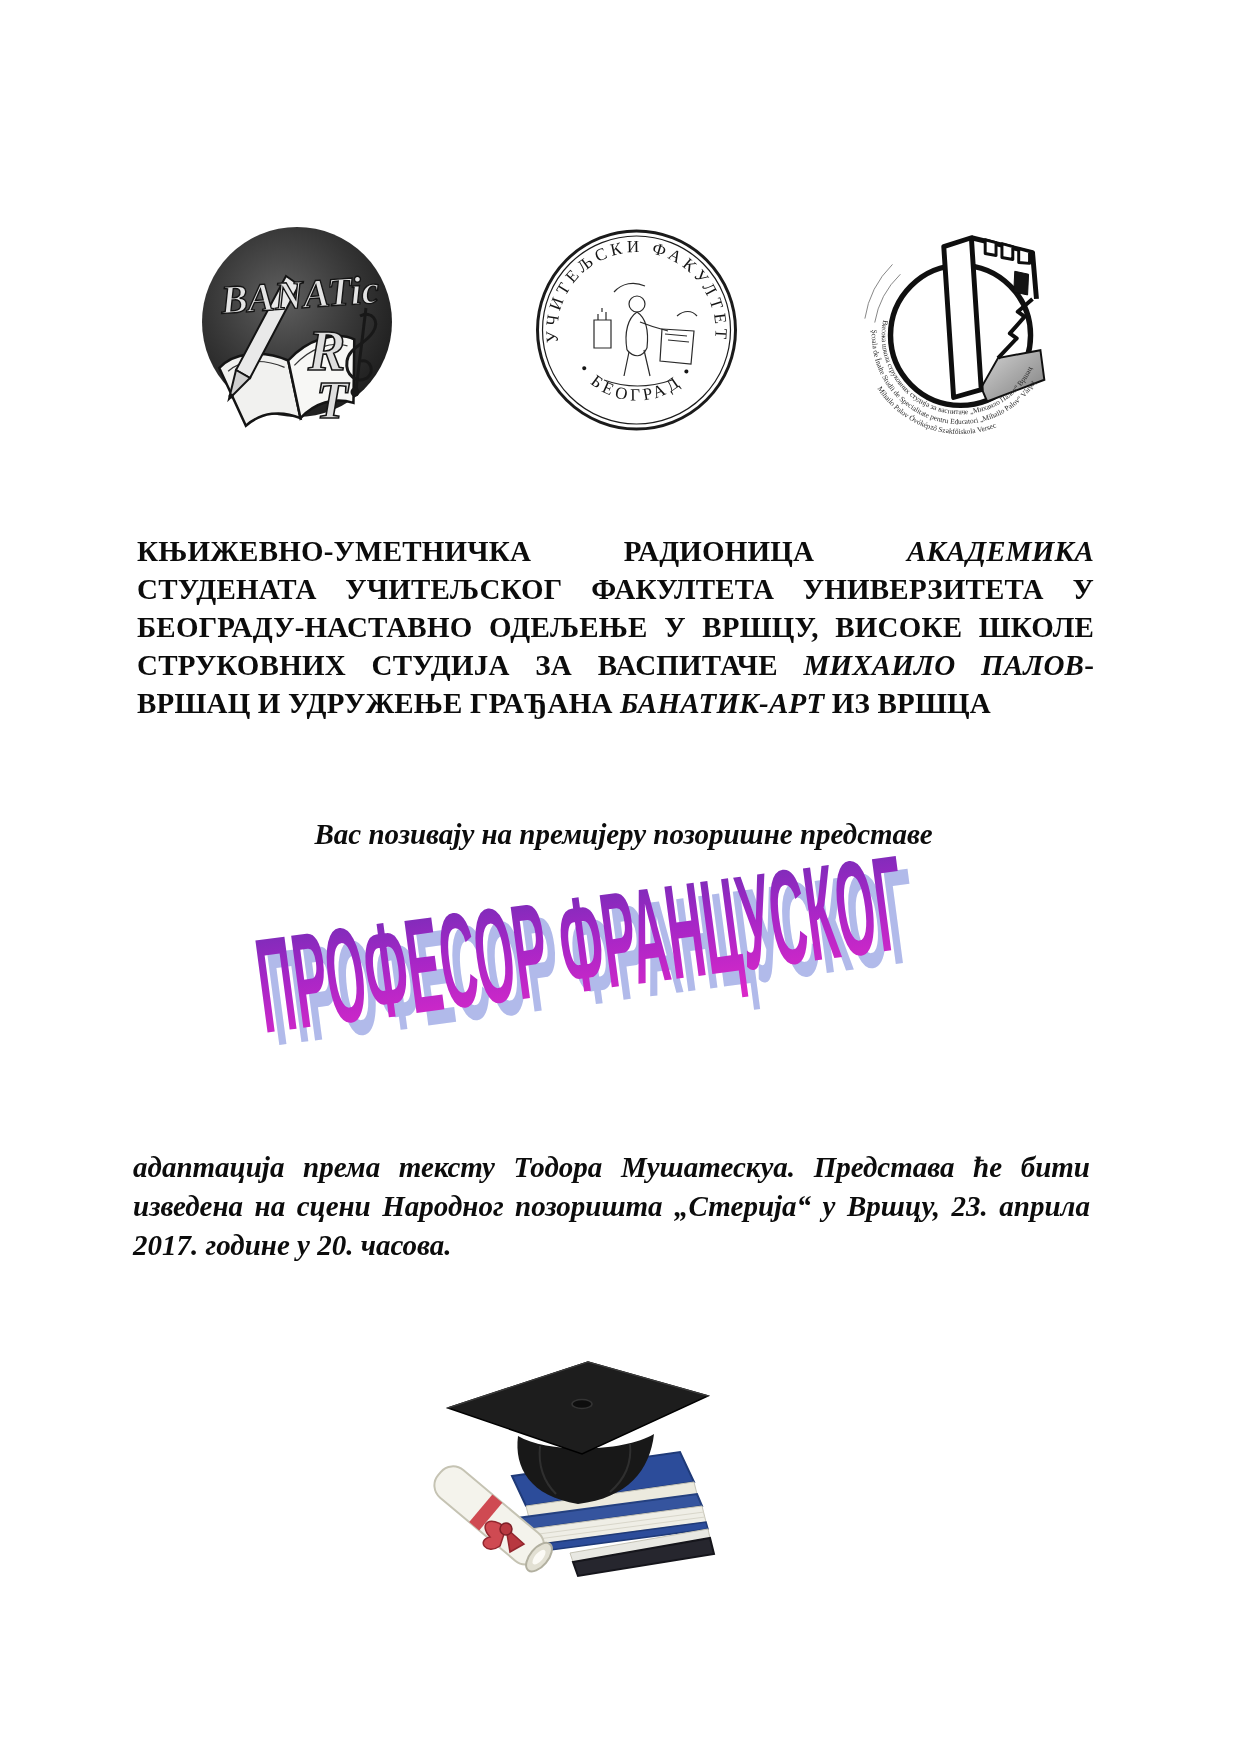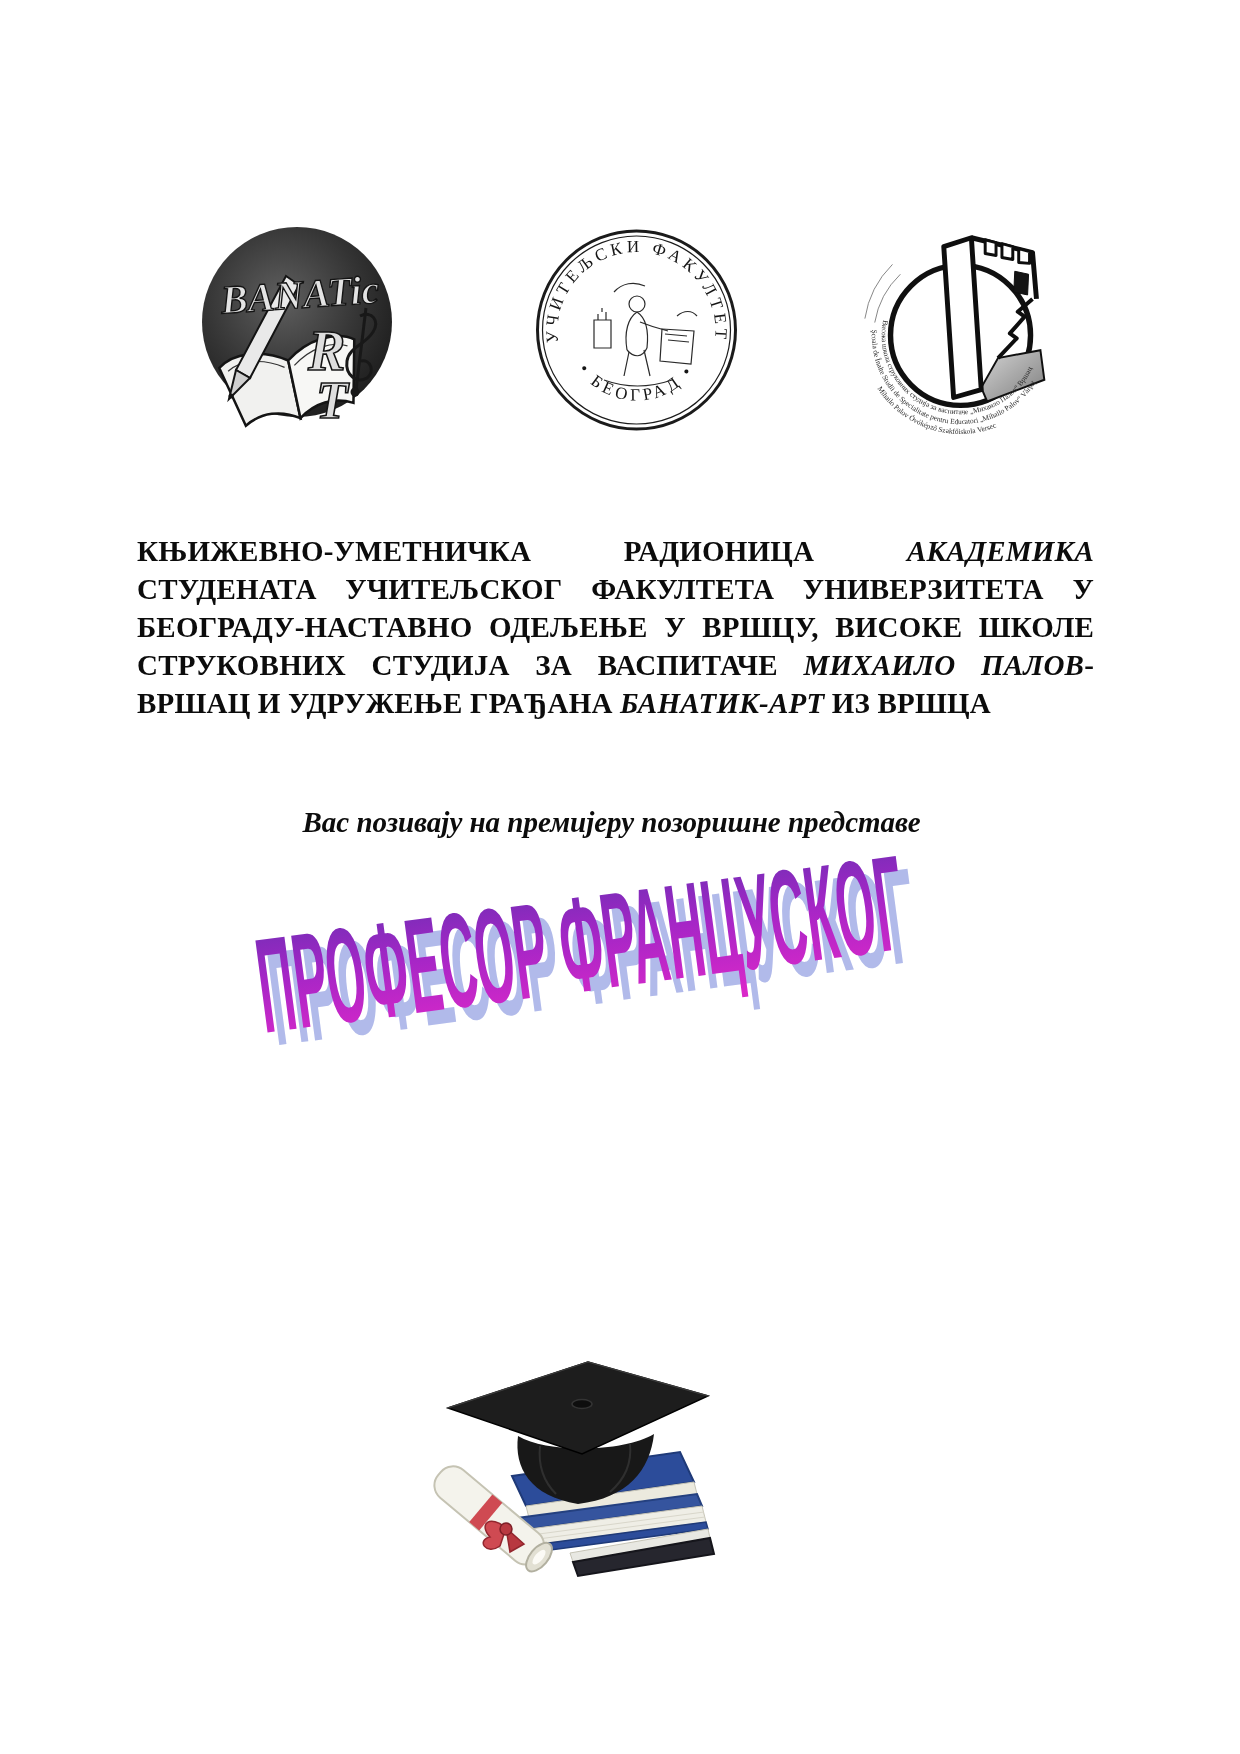--- a/index.html
+++ b/index.html
@@ -35,21 +35,21 @@
     color: #0c0c0c;
     letter-spacing: 0.2px;
   }
   .seg-italic { font-style: italic; }
 
   .para-invitation {
     position: absolute;
     top: 806px;
     left: 133px;
     width: 957px;
-    margin: 0;
+    margin: 12px;
     font-size: 29px;
     font-weight: bold;
     font-style: italic;
     text-align: center;
     color: #0c0c0c;
   }
 
   .wordart-wrap {
     position: absolute;
     top: 823px;
@@ -224,20 +224,21 @@
           <stop offset="0.95" stop-color="#d928c9"></stop>
         </linearGradient>
       </defs>
       <g transform="rotate(-7.5 340 118)">
         <text class="wa-text" x="350" y="182" font-size="135" text-anchor="middle" textLength="650" lengthAdjust="spacingAndGlyphs" opacity="0.9" fill="#a9b3e8">ПРОФЕСОР ФРАНЦУСКОГ</text>
         <text class="wa-text" x="340" y="168" font-size="135" text-anchor="middle" textLength="650" lengthAdjust="spacingAndGlyphs" fill="url(#waGrad)">ПРОФЕСОР ФРАНЦУСКОГ</text>
       </g>
     </svg>
   </div>
 
+  <p class="para-details">адаптација према тексту Тодора Мушатескуа. Представа ће бити изведена на сцени Народног позоришта „Стерија“ у Вршцу, 23. априла 2017. године у 20. часова.</p>
 
   <div class="grad-wrap">
     <svg width="300" height="280" viewBox="0 0 300 280">
 
       <g>
         <polygon points="92,128 260,104 274,134 106,158" fill="#2c4c9a" stroke="#1f3a78" stroke-width="2"></polygon>
         <polygon points="106,158 274,134 277,146 109,170" fill="#eceade" stroke="#c6c4b6" stroke-width="1"></polygon>
         <polygon points="97,170 277,146 282,158 102,182" fill="#35549e" stroke="#24407f" stroke-width="2"></polygon>
         <polygon points="102,182 282,158 286,174 106,198" fill="#efeee6" stroke="#c6c4b6" stroke-width="1"></polygon>
         <path d="M104,188 L284,164 M103,193 L285,169" stroke="#d8d6ca" stroke-width="1" fill="none"></path>

